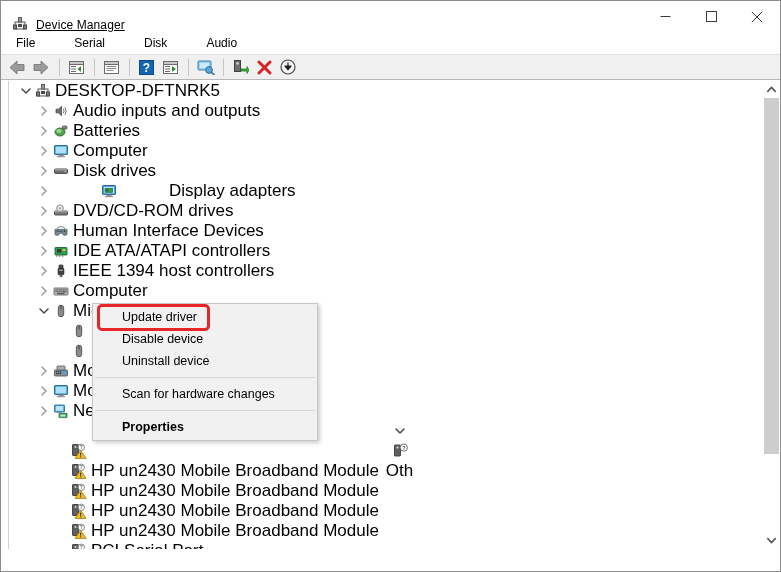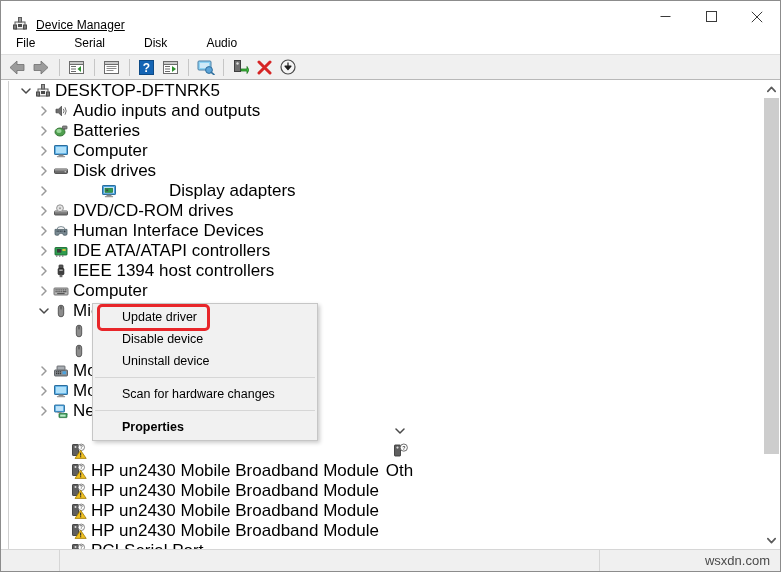--- a/index.html
+++ b/index.html
@@ -813,19 +813,14 @@
     <div class="ctx-item">Update driver</div>
     <div class="ctx-item">Disable device</div>
     <div class="ctx-item">Uninstall device</div>
     <div class="ctx-sep"></div>
     <div class="ctx-item">Scan for hardware changes</div>
     <div class="ctx-sep"></div>
     <div class="ctx-item bold">Properties</div>
   </div>
   <div class="ctx-highlight"></div>
 
-  <div class="statusbar">
-    <div class="sb-cell-a"></div>
-    <div class="sb-cell-b"></div>
-    <div class="watermark">wsxdn.com</div>
-  </div>
 
 </div>
 
 </body></html>

